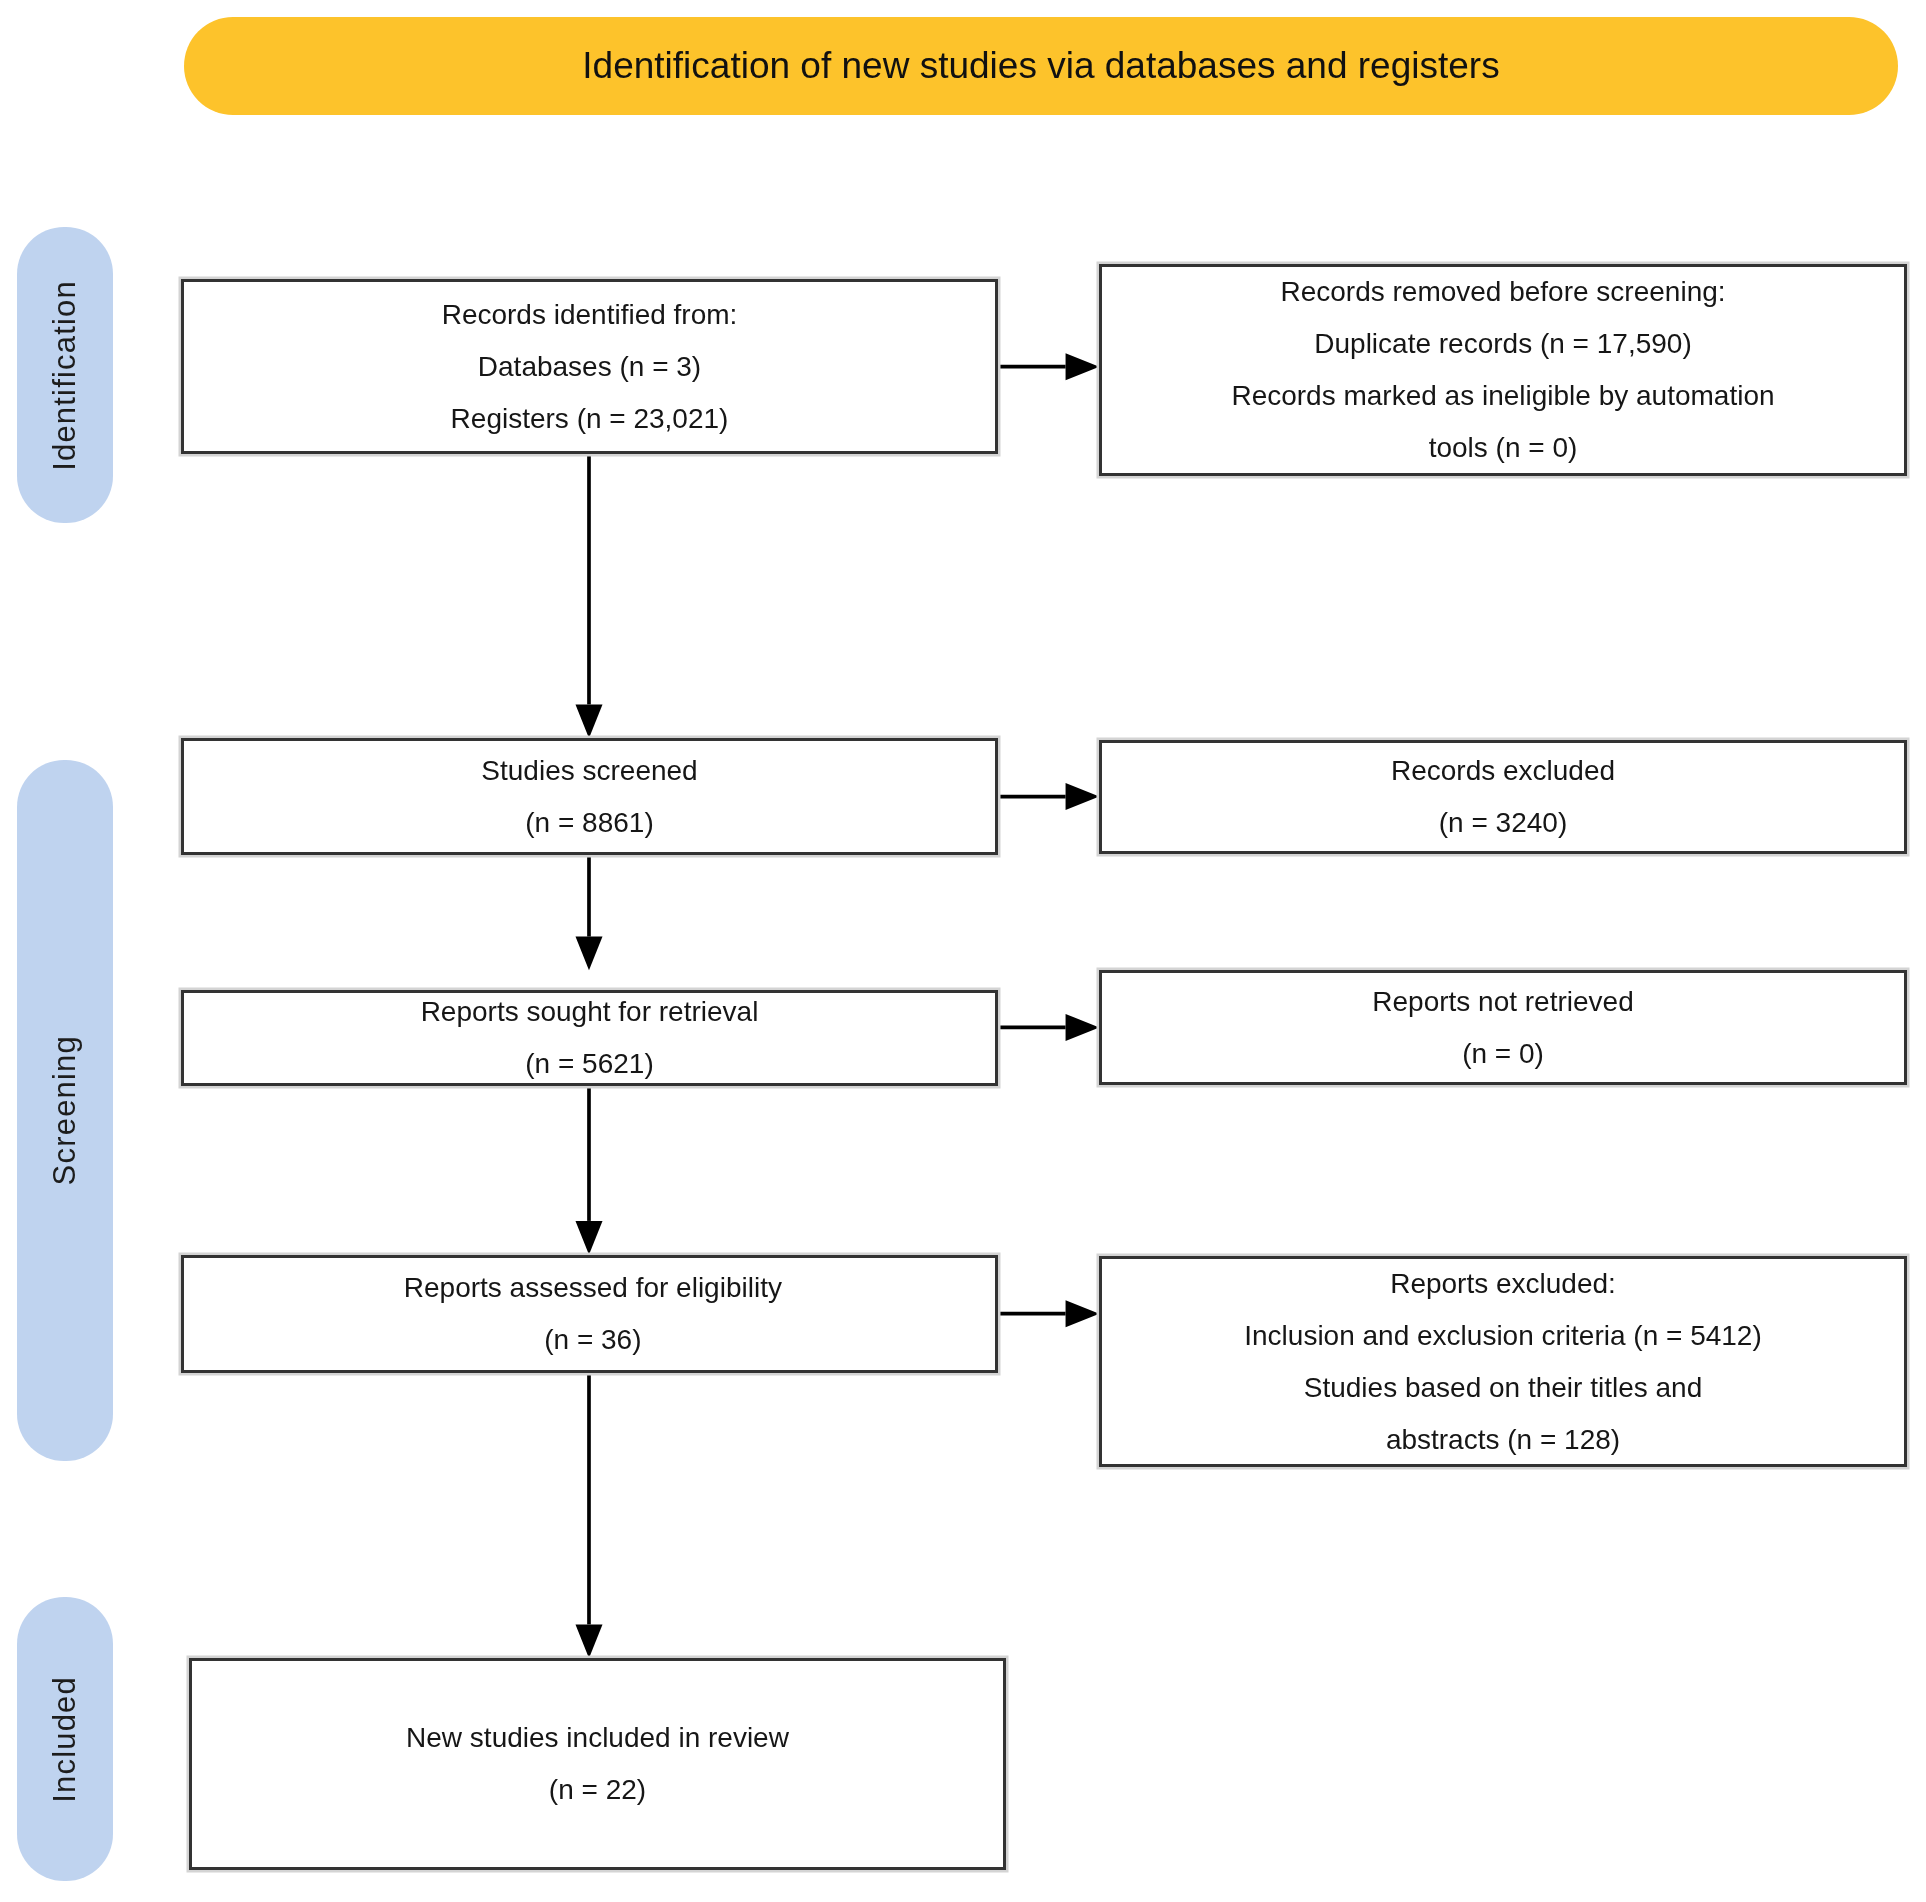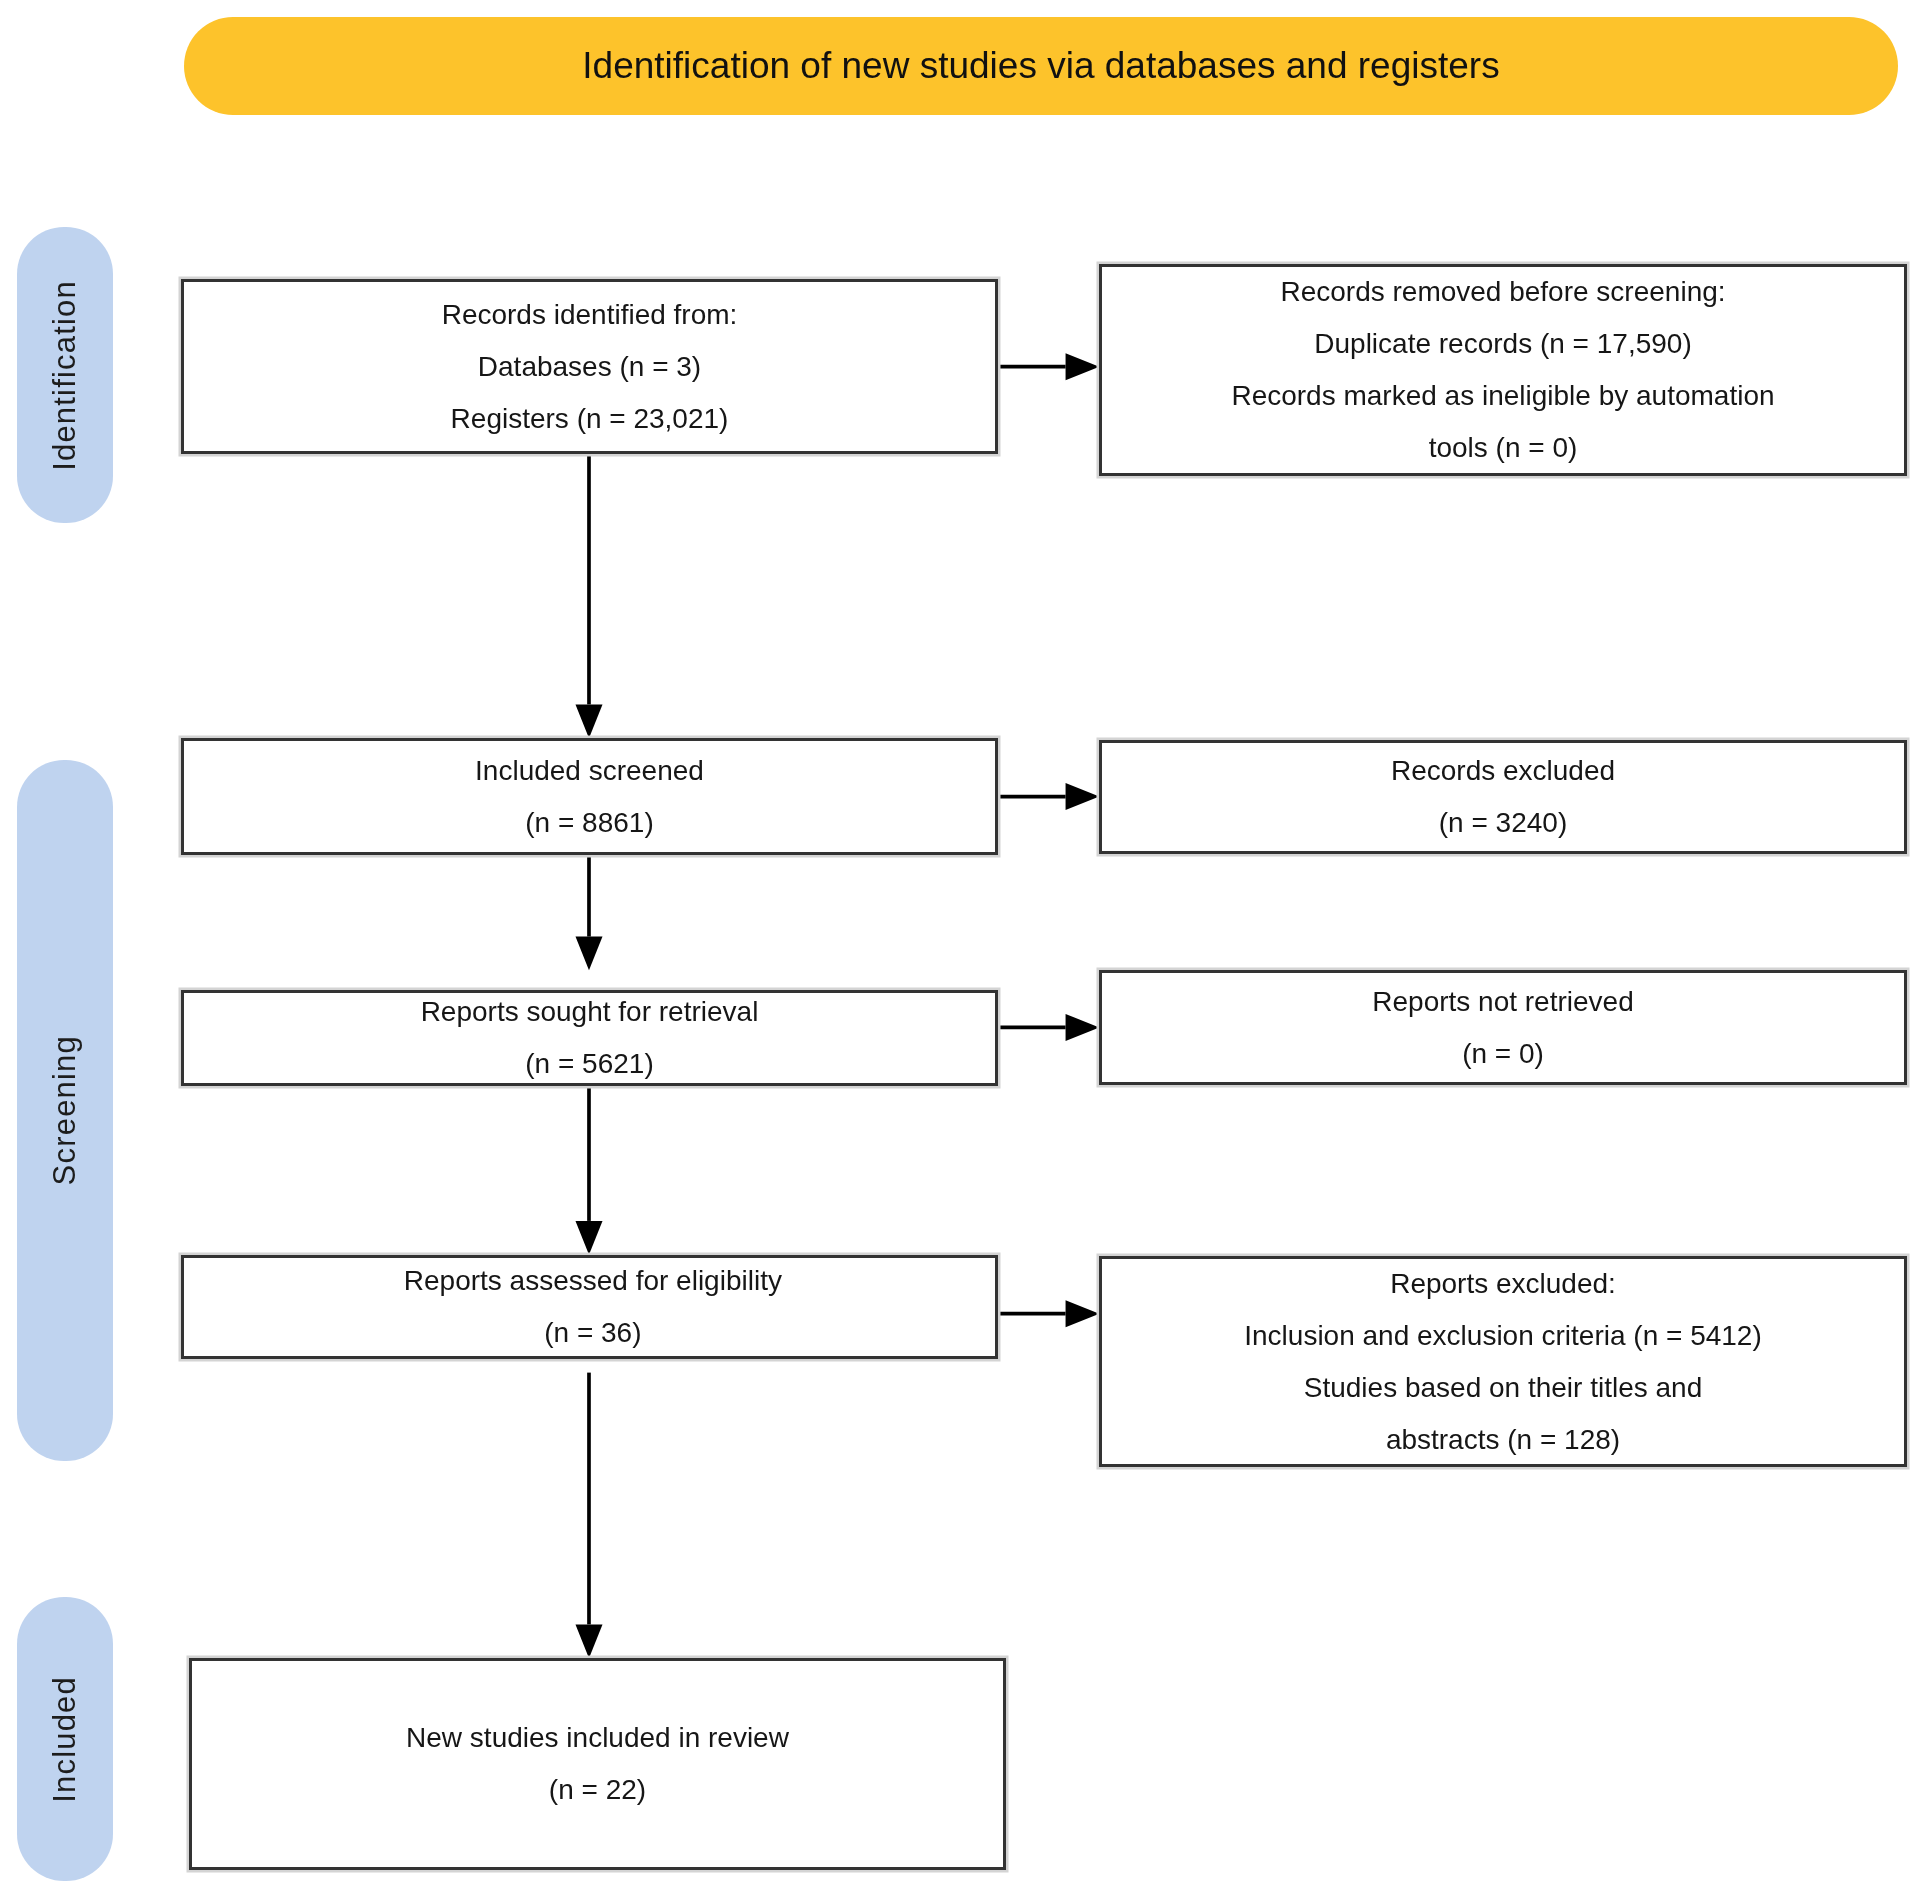--- a/index.html
+++ b/index.html
@@ -75,21 +75,21 @@
   }
   .col-left  { left: 181px;  width: 817px; }
   .col-right { left: 1099px; width: 808px; }
 
   #box-records-identified    { top: 279px;  height: 175px; text-align: center; }
   #box-records-removed       { top: 264px;  height: 212px; }
   #box-records-screened      { top: 738px; height: 117px; }
   #box-records-excluded      { top: 740px; height: 114px; }
   #box-reports-sought        { top: 990px; height: 96px; }
   #box-reports-not-retrieved { top: 970px; height: 115px; }
-  #box-reports-assessed      { top: 1255px; height: 104px; padding-left: 19px; }
+  #box-reports-assessed      { top: 1255px; height: 118px; padding-left: 19px; }
   #box-reports-excluded      { top: 1256px; height: 211px; }
   #box-new-studies           { top: 1658px; height: 212px; margin-left: 8px; }
 
   #pill-identification { top: 227px;  height: 296px; }
   #pill-screening      { top: 760px; height: 701px; }
   #pill-included       { top: 1597px; height: 284px; }
 
   .arrow-line { stroke: #000000; stroke-width: 6px; }
   .arrow-head { fill: #000000; stroke: none; }
 </style>
@@ -147,21 +147,21 @@
     <span class="vtext">Included</span>
   </div>
 
   <div class="flow-box col-left" id="box-records-identified">
     <span class="line">Records identified from:</span>
     <span class="line">Databases (n = 3)</span>
     <span class="line">Registers (n = 23,021)</span>
   </div>
 
   <div class="flow-box col-left" id="box-records-screened">
-    <span class="line">Included screened</span>
+    <span class="line">Studies screened</span>
     <span class="line">(n = 8861)</span>
   </div>
 
   <div class="flow-box col-left" id="box-reports-sought">
     <span class="line">Reports sought for retrieval</span>
     <span class="line">(n = 5621)</span>
   </div>
 
   <div class="flow-box col-left" id="box-reports-assessed">
     <span class="line">Reports assessed for eligibility</span>

